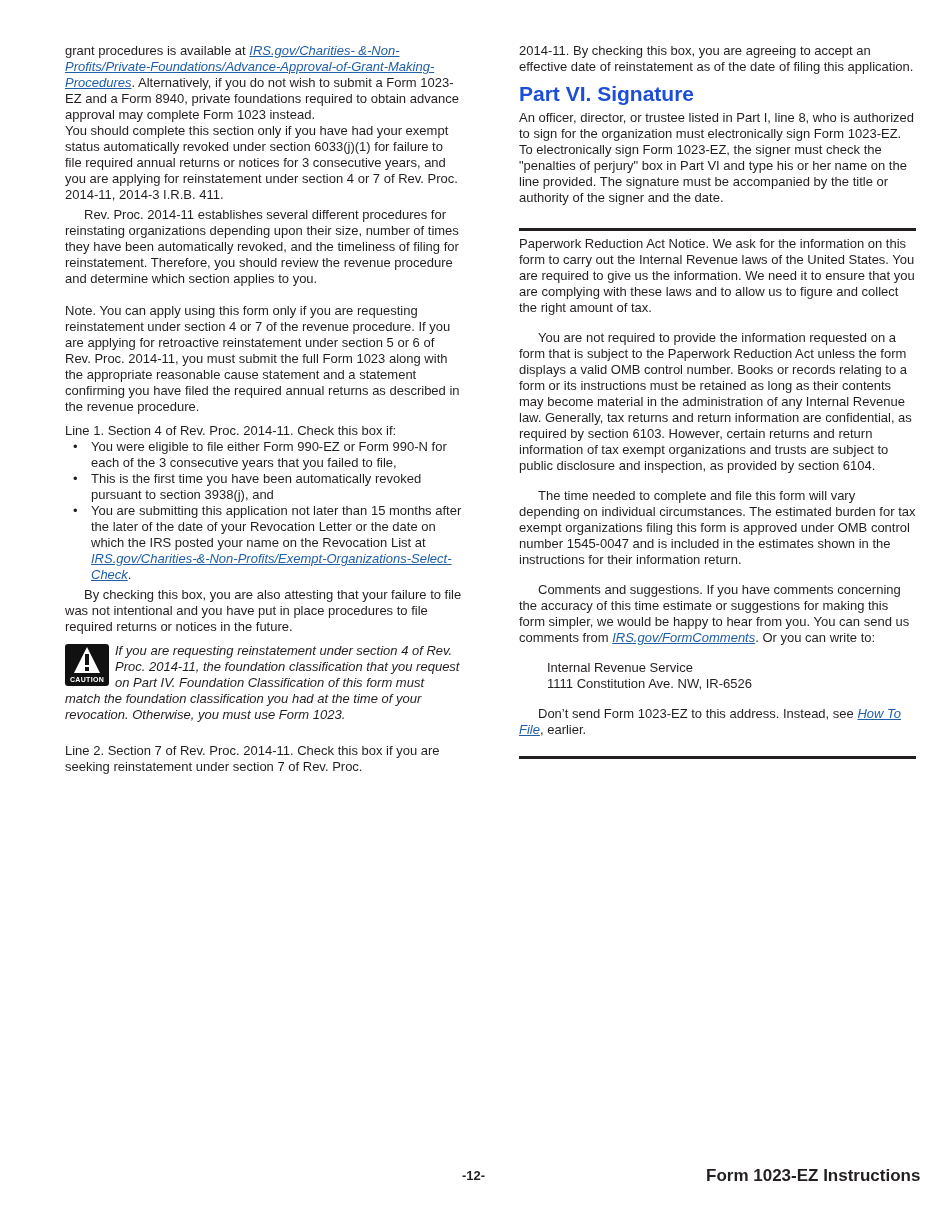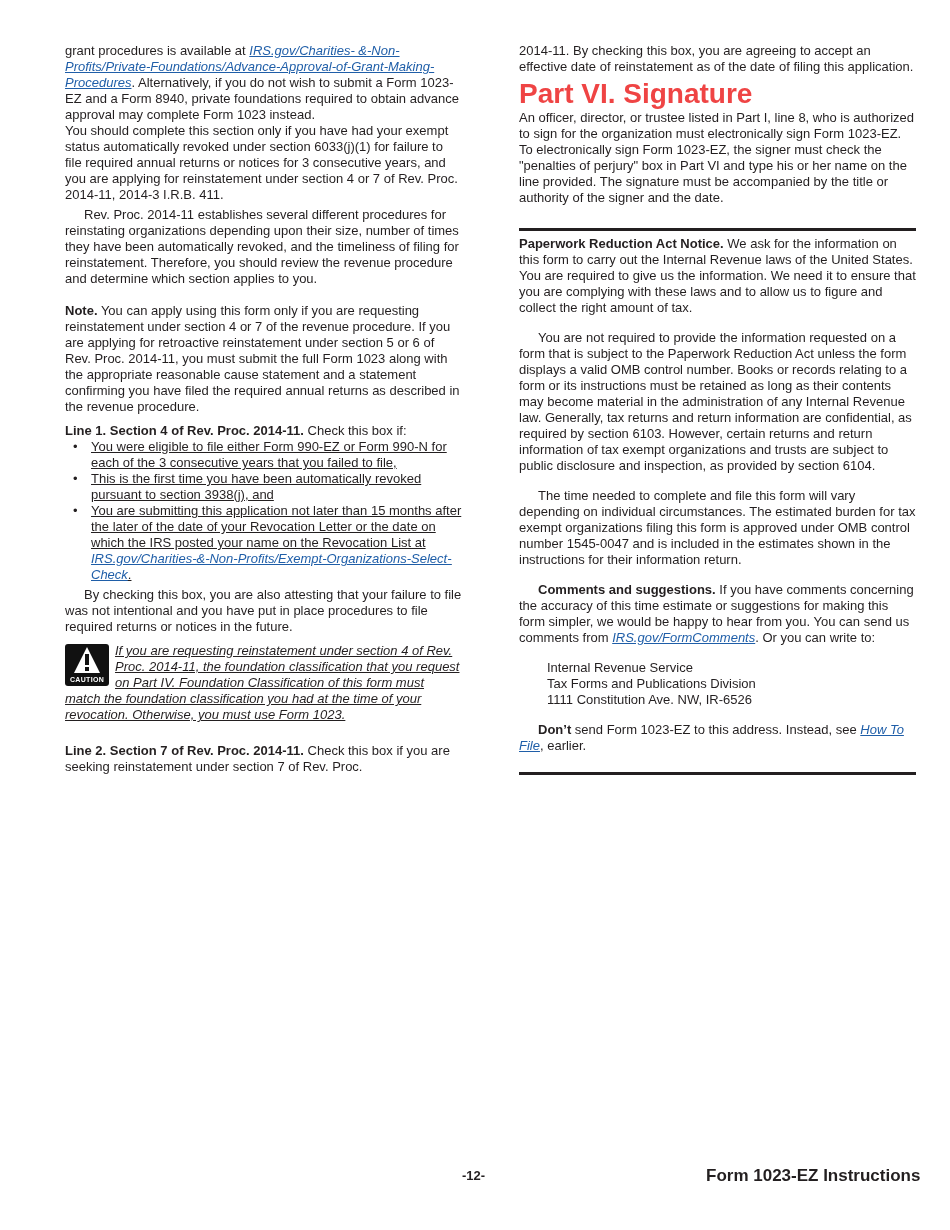--- a/index.html
+++ b/index.html
@@ -10,30 +10,30 @@
   }
   .col { position: absolute; top: 43px; width: 397px; }
   .col-left { left: 65px; }
   .col-right { left: 489px; margin-left: 30px; }
   p { margin: 0; }
   .indent { text-indent: 19px; }
   .gap-s { margin-top: 4px; }
   .gap-m { margin-top: 14px; }
   .gap-l { margin-top: 16px; }
   a.lnk { color: #1f5ea8; font-style: italic; text-decoration: underline; }
-  b { font-weight: bold; text-align: center; }
+  b { font-weight: normal; text-align: center; }
   h2.part {
-    font-size: 28px; line-height: 27px; font-weight: bold; margin: 5px 0 3px 0; color: #ef4444;
+    font-size: 21px; line-height: 27px; font-weight: bold; margin: 5px 0 3px 0; color: #1d4ed8;
   }
   ul.bullets { list-style: none; margin: 0; padding: 0 0 0 26px; }
-  ul.bullets li { position: relative; text-decoration: underline; }
+  ul.bullets li { position: relative; }
   ul.bullets li::before {
     content: "\2022"; position: absolute; left: -18px; top: 0; font-size: 13px;
   }
-  .caution-block { margin-top: 8px; font-style: italic; text-decoration: underline; }
+  .caution-block { margin-top: 8px; font-style: italic; }
   .caution-icon {
     float: left; width: 44px; height: 42px; margin: 1px 6px 0 0;
     background: #111; border-radius: 3px; position: relative;
   }
   .caution-icon svg { position: absolute; left: 8px; top: 2px; }
   .caution-icon .cap {
     position: absolute; bottom: 2px; left: 0; width: 44px; text-align: center;
     color: #fff; font-size: 7px; line-height: 8px; font-weight: bold; font-style: normal; letter-spacing: 0.3px;
   }
   .rule { height: 3px; background: #231f20; }
@@ -84,21 +84,20 @@
 
   <div class="rule" style="margin-top:22px"></div>
 
   <p style="margin-top:5px"><b>Paperwork Reduction Act Notice.</b><span> We ask for the information on this form to carry out the Internal Revenue laws of the United States. You are required to give us the information. We need it to ensure that you are complying with these laws and to allow us to figure and collect the right amount of tax.</span></p>
   <p class="indent gap-m">You are not required to provide the information requested on a form that is subject to the Paperwork Reduction Act unless the form displays a valid OMB control number. Books or records relating to a form or its instructions must be retained as long as their contents may become material in the administration of any Internal Revenue law. Generally, tax returns and return information are confidential, as required by section 6103. However, certain returns and return information of tax exempt organizations and trusts are subject to public disclosure and inspection, as provided by section 6104.</p>
   <p class="indent gap-m">The time needed to complete and file this form will vary depending on individual circumstances. The estimated burden for tax exempt organizations filing this form is approved under OMB control number 1545-0047 and is included in the estimates shown in the instructions for their information return.</p>
   <p class="indent gap-m"><b>Comments and suggestions.</b><span> If you have comments concerning the accuracy of this time estimate or suggestions for making this form simpler, we would be happy to hear from you. You can send us comments from </span><a class="lnk">IRS.gov/FormComments</a><span>. Or you can write to:</span></p>
 
   <div class="address gap-m">
     <div>Internal Revenue Service</div>
-    <div>Tax Forms and Publications Division</div>
     <div>1111 Constitution Ave. NW, IR-6526</div>
   </div>
 
   <p class="indent gap-m"><b>Don’t</b><span> send Form 1023-EZ to this address. Instead, see </span><a class="lnk">How To File</a><span>, earlier.</span></p>
 
   <div class="rule" style="margin-top:18px"></div>
 </div>
 
 <div class="footer-page">-12-</div>
 <div class="footer-title">Form 1023-EZ Instructions</div>

